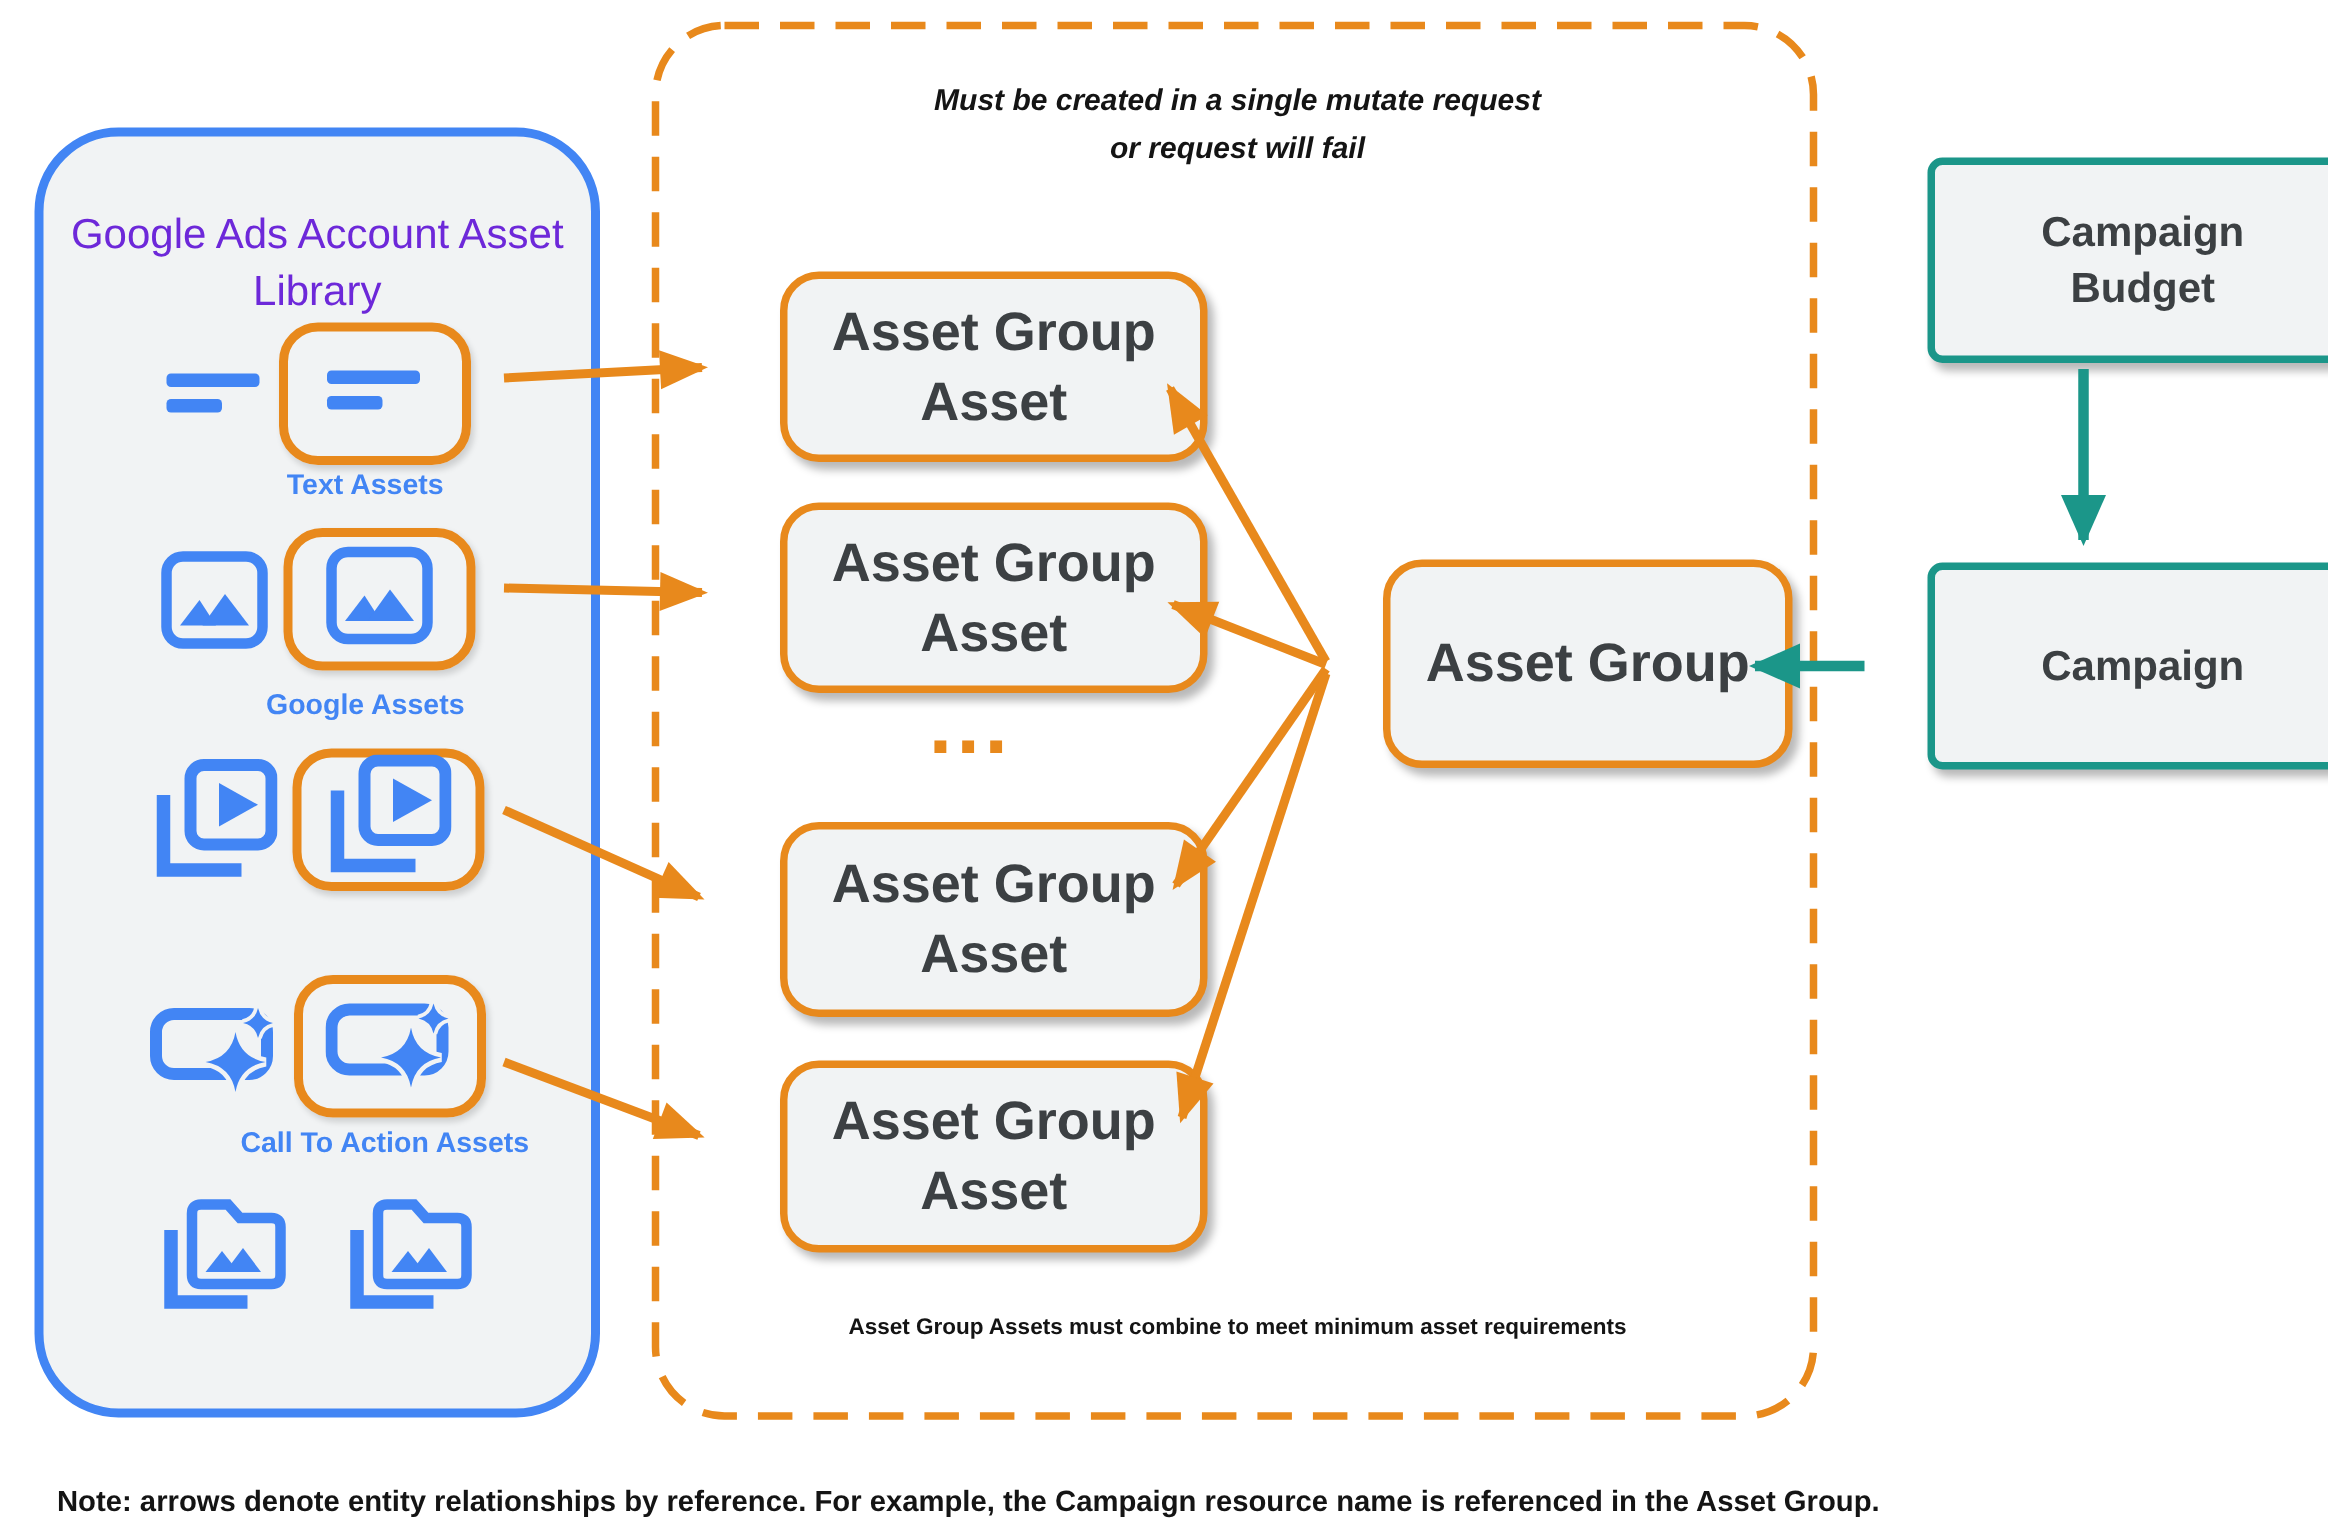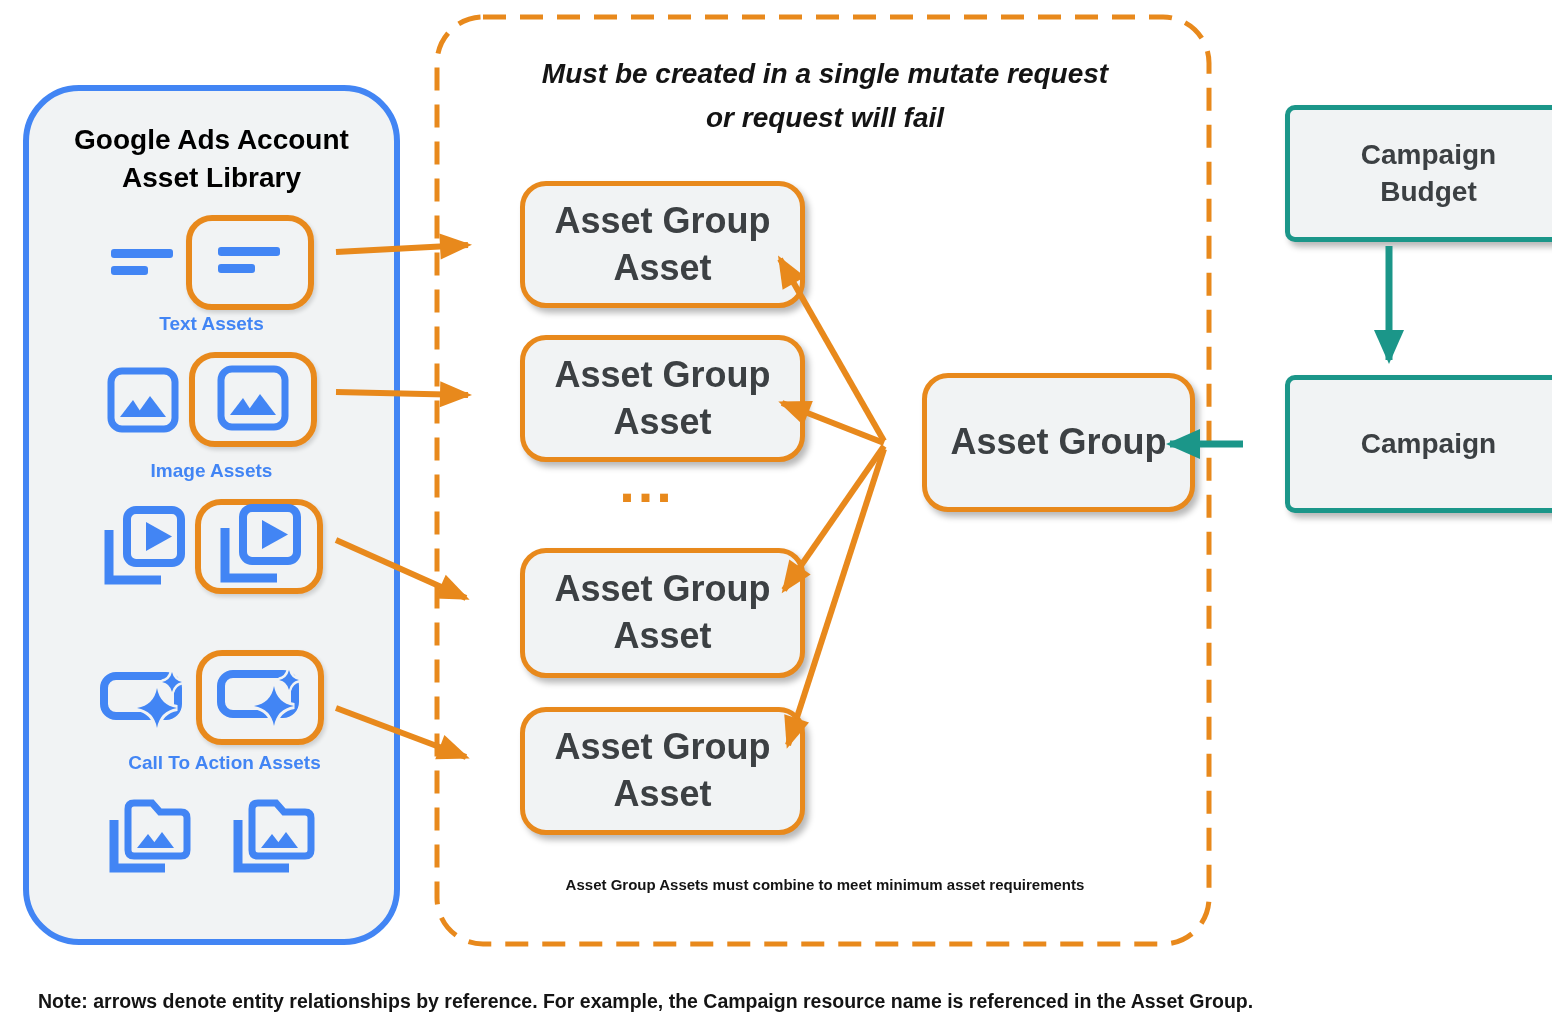--- a/index.html
+++ b/index.html
@@ -3,55 +3,55 @@
 <meta charset="utf-8">
 <style>
   html,body{margin:0;padding:0;background:#ffffff;}
   body{font-family:"Liberation Sans","DejaVu Sans",sans-serif;}
   #canvas{position:relative;width:1552px;height:1017px;background:#fff;overflow:hidden;}
 
   
   .library{position:absolute;left:23px;top:85px;width:377px;height:860px;
     background:#F1F3F4;border:6px solid #4285F4;border-radius:56px;box-sizing:border-box;}
   .library-title{position:absolute;top:30px;left:0;right:0;text-align:center;
-    font-size:28px;font-weight:bold;color:#000000;line-height:1.35;max-width:330px;margin:0 auto;}
+    font-size:28px;font-weight:normal;color:#6d28d9;line-height:1.35;max-width:330px;margin:16px auto;}
   .lib-row{position:absolute;left:0;width:100%;display:flex;align-items:center;
     justify-content:center;gap:10px;}
   .row1{top:124px;height:94px;}
   .row2{top:260px;height:97px;}
   .row3{top:408px;height:95px;}
   .row4{top:558px;height:97px;}
   .row5{top:705px;height:80px;gap:38px;}
   .hl-box{width:128px;height:95px;border:6px solid #E8891C;border-radius:26px;
     box-sizing:border-box;display:flex;align-items:center;justify-content:center;
     box-shadow:2px 3px 4px rgba(0,0,0,0.15);flex:0 0 auto;}
   .plain-ic{display:flex;align-items:center;justify-content:center;flex:0 0 auto;}
   .lib-label{position:absolute;left:0;width:100%;height:30px;text-align:center;
-    font-size:19px;font-weight:bold;color:#4285F4;white-space:pre;line-height:30px;}
+    font-size:19px;font-weight:bold;color:#4285F4;white-space:pre;line-height:30px;padding-left:32px;}
   .lab1{top:218px;} .lab2{top:365px;} .lab3{top:512px;} .lab4{top:657px;margin-left:13px;} .lab5{top:797px;}
 
   
   .node{position:absolute;box-sizing:border-box;background:#F1F3F4;
     display:flex;flex-direction:column;align-items:center;justify-content:center;
     font-weight:bold;color:#3C4043;text-align:center;line-height:1.3;
     box-shadow:4px 5px 6px rgba(0,0,0,0.28);margin-left:40px;}
   .orange-node{border:5px solid #E8891C;border-radius:26px;font-size:36px;}
   .teal-node{border:5px solid #1B9689;border-radius:10px;font-size:28px;}
   .aga1{left:480px;top:181px;width:285px;height:127px;}
   .aga2{left:480px;top:335px;width:285px;height:127px;}
   .aga3{left:480px;top:548px;width:285px;height:130px;}
   .aga4{left:480px;top:707px;width:285px;height:128px;}
   .asset-group{left:882px;top:373px;width:273px;height:139px;}
   .campaign-budget{left:1245px;top:105px;width:287px;height:137px;}
   .campaign{left:1245px;top:375px;width:287px;height:138px;}
   .node span{display:block;}
 
   
   .mutate-title{position:absolute;left:445px;top:52px;width:760px;text-align:center;
-    font-size:28px;font-weight:bold;font-style:italic;color:#141414;line-height:1.58;}
+    font-size:20px;font-weight:bold;font-style:italic;color:#141414;line-height:1.58;}
   .mutate-caption{position:absolute;left:445px;top:876px;width:760px;text-align:center;
     font-size:15px;font-weight:bold;color:#141414;}
   .ellipsis{position:absolute;left:597px;top:455px;width:100px;text-align:center;
     font-size:56px;font-weight:bold;color:#E8891C;letter-spacing:3px;line-height:1;}
 
   
   .note{position:absolute;left:38px;top:990px;width:1480px;
     font-size:19.5px;font-weight:bold;color:#141414;}
 
   
@@ -95,21 +95,21 @@
       <span class="hl-box">
         <span>
           <svg width="72" height="66" viewBox="0 0 72 66">
             <rect x="4" y="4" width="64" height="58" rx="11" fill="none" stroke="#4285F4" stroke-width="7"></rect>
             <path d="M13 50 L26 33 L37 50 Z" fill="#4285F4"></path>
             <path d="M28 50 L43 29 L59 50 Z" fill="#4285F4"></path>
           </svg>
         </span>
       </span>
     </div>
-    <div class="lib-label lab2">Image Assets</div>
+    <div class="lib-label lab2">Google Assets</div>
 
     <div class="lib-row row3">
       <span class="plain-ic">
         <svg width="84" height="82" viewBox="0 0 84 82">
           <path d="M8 24 V74 H60" fill="none" stroke="#4285F4" stroke-width="9"></path>
           <rect x="26" y="4" width="54" height="53" rx="9" fill="none" stroke="#4285F4" stroke-width="8"></rect>
           <path d="M45 16 L45 45 L71 30.5 Z" fill="#4285F4"></path>
         </svg>
       </span>
       <span class="hl-box">

